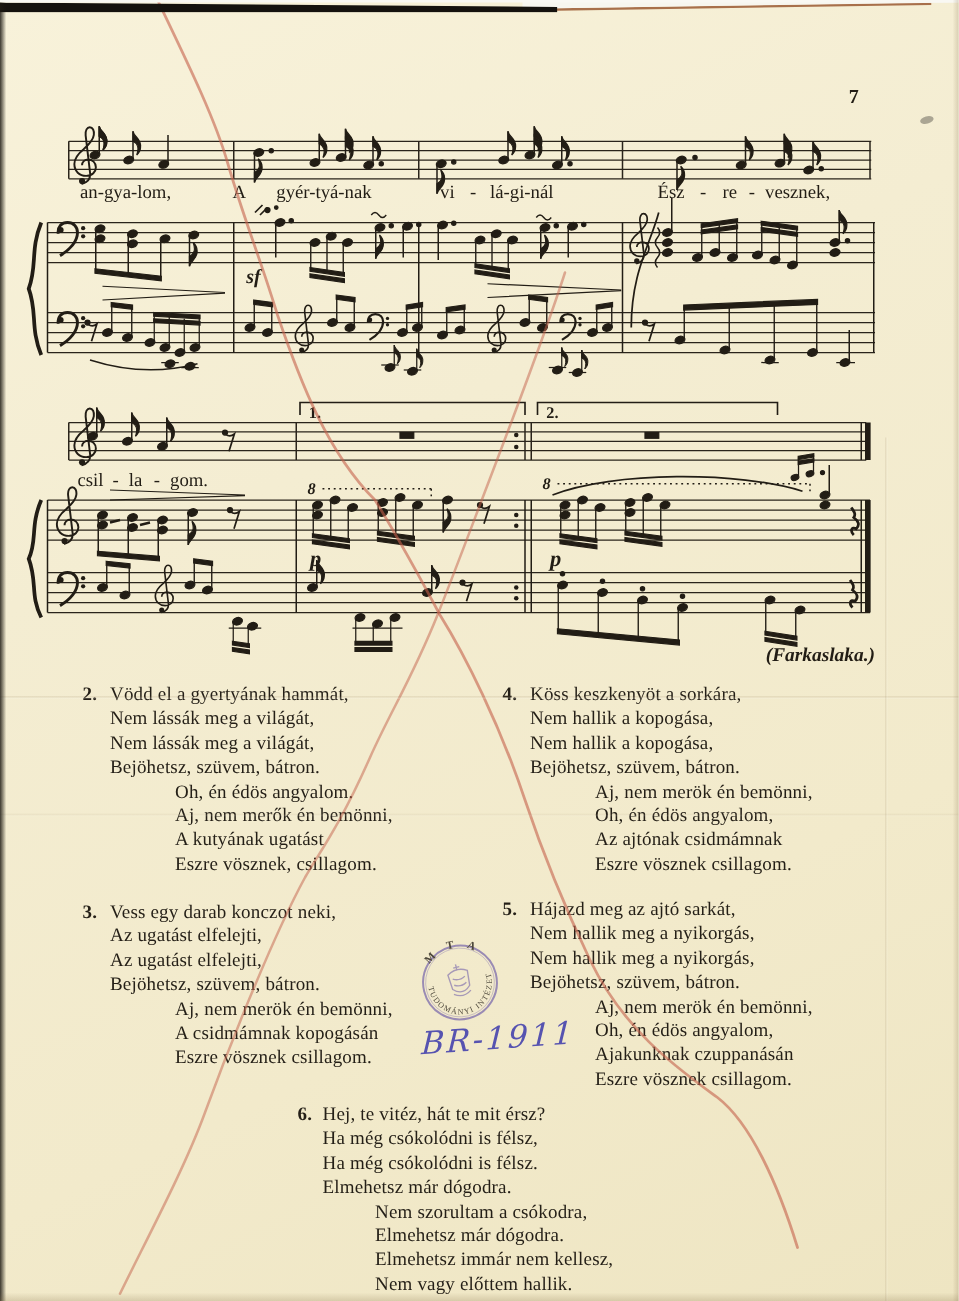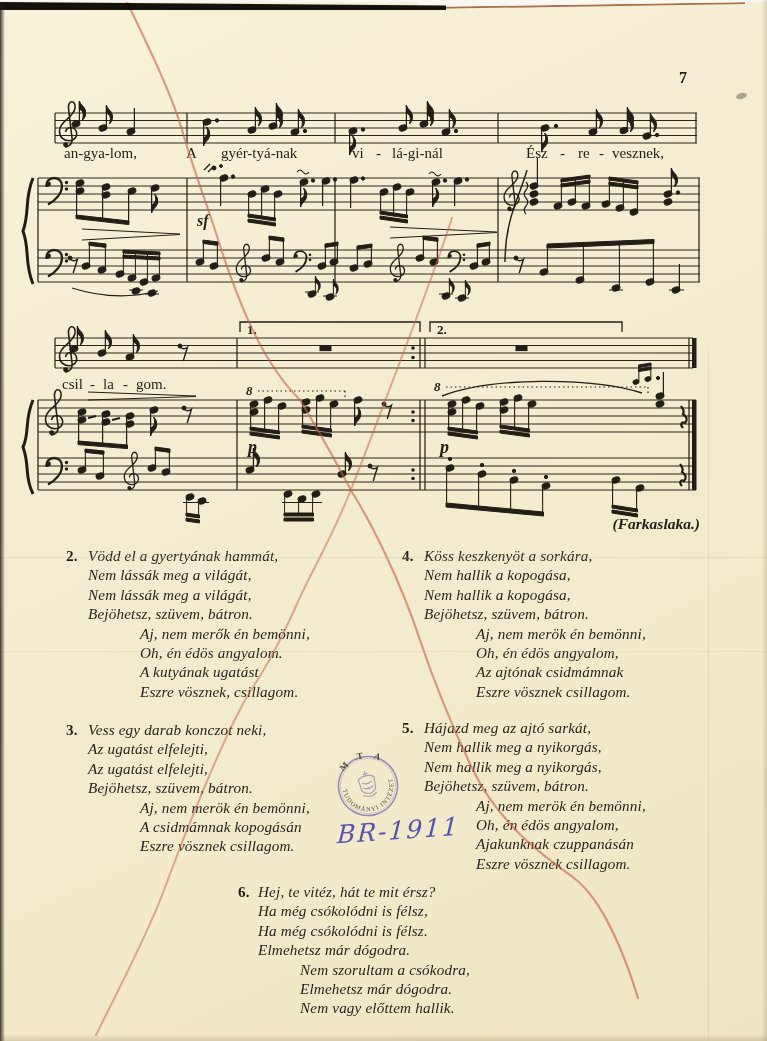--- a/index.html
+++ b/index.html
@@ -6,21 +6,21 @@
   #screen{position:relative;width:767px;height:1041px;overflow:hidden;
     background:linear-gradient(155deg,#f8f2da 0%,#f4edd2 35%,#f2eacb 70%,#eee5c2 100%);
     font-family:"Liberation Serif",serif;color:#221d15;}
   .abs{position:absolute;}
   svg text{font-family:"Liberation Serif",serif;fill:#221d15;}
   
   #pagenum{left:679px;top:69px;font-size:16px;font-weight:bold;letter-spacing:1px;}
   
   .verse{position:absolute;font-size:15.2px;line-height:19.4px;letter-spacing:.15px;color:#241f17;}
   .verse .vnum{position:absolute;left:0;top:0;font-weight:bold;}
-  .verse .vl{padding-left:22px;white-space:nowrap;font-style:italic;}
+  .verse .vl{padding-left:22px;white-space:nowrap;}
   .verse .vl.ind{padding-left:74px;}
   #verse-6 .vl{padding-left:20px;}
   #verse-6 .vl.ind{padding-left:62px;}
   
   #handwriting{left:337px;top:816px;font-family:"DejaVu Serif",serif;font-style:italic;
     font-size:25px;color:#4643ae;transform:rotate(-4deg) skewX(-7deg);letter-spacing:2px;opacity:.9;}
   
   #edge-top-white{left:0;top:0;width:767px;height:2px;background:#f9f8f3;}
   #edge-top-black{left:0;top:2px;width:446px;height:8px;background:#15120e;
     clip-path:polygon(0 0,100% 45%,100% 100%,0 100%);}
@@ -547,22 +547,22 @@
 
     <text x="700" y="529" text-anchor="end" font-size="15.5" font-style="italic" font-weight="bold">(Farkaslaka.)</text>
   </svg>
 
   <div class="verse" id="verse-2" style="left:66px;top:546px;">
     <span class="vnum">2.</span>
     <div class="vl">Vödd el a gyertyának hammát,</div>
     <div class="vl">Nem lássák meg a világát,</div>
     <div class="vl">Nem lássák meg a világát,</div>
     <div class="vl">Bejöhetsz, szüvem, bátron.</div>
+    <div class="vl ind">Oh, én édös angyalom.</div>
     <div class="vl ind">Aj, nem merők én bemönni,</div>
-    <div class="vl ind">Oh, én édös angyalom.</div>
     <div class="vl ind">A kutyának ugatást</div>
     <div class="vl ind">Eszre vösznek, csillagom.</div>
   </div>
 
   <div class="verse" id="verse-3" style="left:66px;top:720px;">
     <span class="vnum">3.</span>
     <div class="vl">Vess egy darab konczot neki,</div>
     <div class="vl">Az ugatást elfelejti,</div>
     <div class="vl">Az ugatást elfelejti,</div>
     <div class="vl">Bejöhetsz, szüvem, bátron.</div>
@@ -596,20 +596,21 @@
   </div>
 
   <div class="verse" id="verse-6" style="left:238px;top:882px;">
     <span class="vnum">6.</span>
     <div class="vl">Hej, te vitéz, hát te mit érsz?</div>
     <div class="vl">Ha még csókolódni is félsz,</div>
     <div class="vl">Ha még csókolódni is félsz.</div>
     <div class="vl">Elmehetsz már dógodra.</div>
     <div class="vl ind">Nem szorultam a csókodra,</div>
     <div class="vl ind">Elmehetsz már dógodra.</div>
+    <div class="vl ind">Elmehetsz immár nem kellesz,</div>
     <div class="vl ind">Nem vagy előttem hallik.</div>
   </div>
 
   <svg class="abs" style="left:330px;top:748px;" width="80" height="80" viewBox="330 748 80 80">
     <defs>
       <path id="arcTop" d="M 340,786 A 28,28 0 0 1 396,786"></path>
       <path id="arcBot" d="M 342.5,786 A 25.5,25.5 0 0 0 393.5,786"></path>
     </defs>
     <g transform="rotate(-14 368 786)" opacity="0.8">
       <circle cx="368" cy="786" r="29.5" fill="none" stroke="#8474ae" stroke-width="1.6"></circle>

